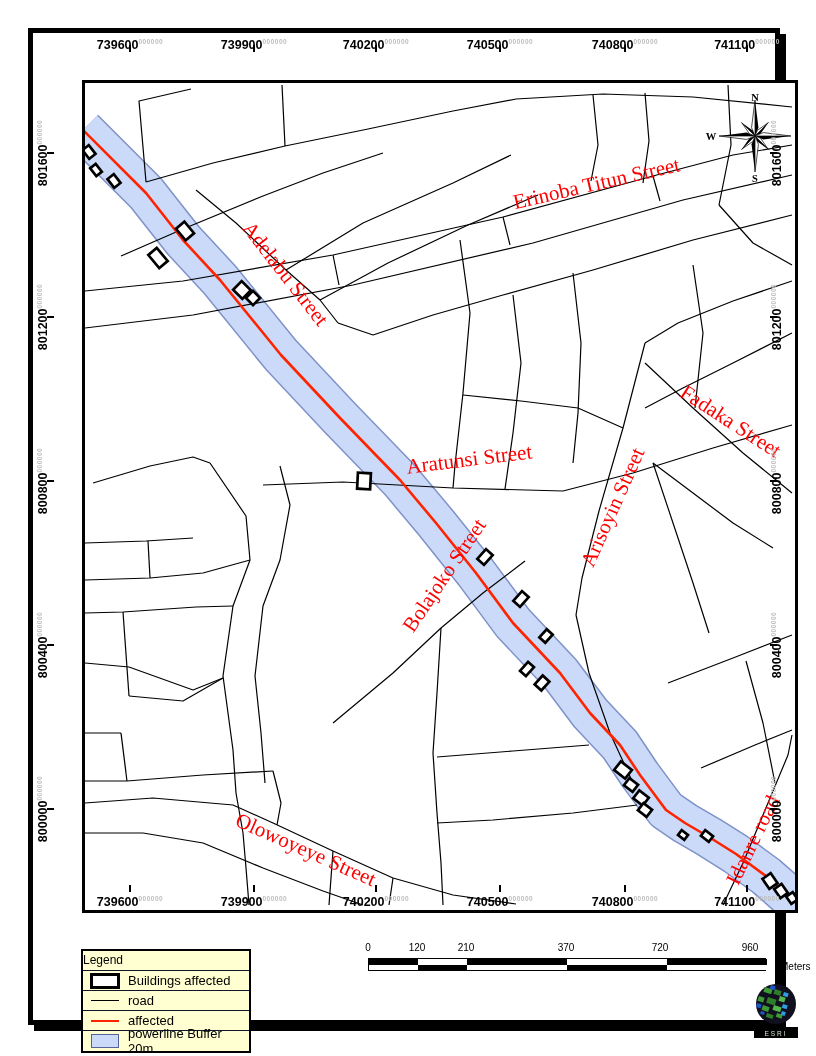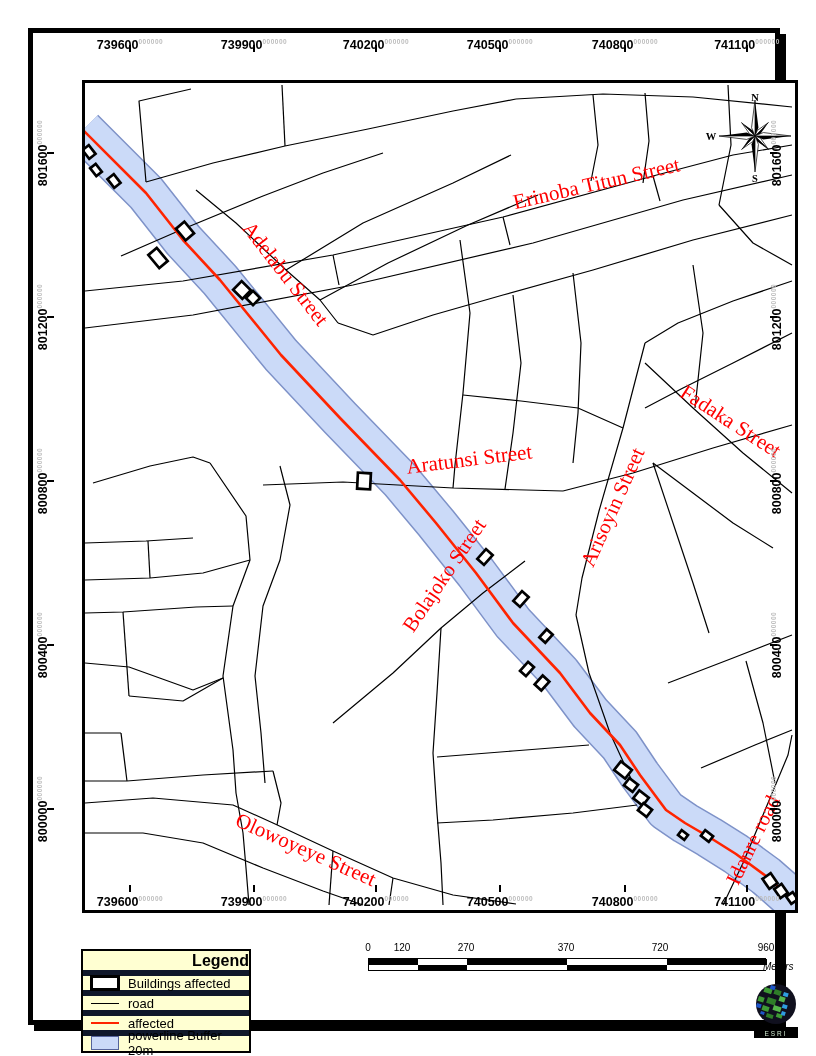--- a/index.html
+++ b/index.html
@@ -20,32 +20,32 @@
   .ax{position:absolute;font-weight:bold;font-size:12.5px;color:#000;white-space:nowrap;line-height:12px;}
   .ax .sup{font-size:6.5px;color:#bdbdbd;vertical-align:5px;letter-spacing:.5px;font-weight:bold;}
   .ax.h{transform:translate(-50%,0);}
   .ax.v{transform:translate(-50%,-50%) rotate(-90deg);}
   .tick{position:absolute;background:#000;}
   #legend{
     position:absolute;left:48px;top:916px;width:170px;height:104px;
     box-sizing:border-box;border:2px solid #000;background:#ffffd2;
     font-size:13px;color:#000;
   }
-  .lg-title{height:19px;line-height:19px;text-align:right;font-weight:bold;font-size:16px;}
-  .lg-row{height:20px;box-sizing:border-box;border-top:6px solid #0f172a;display:flex;align-items:center;gap:8px;padding-left:7px;}
+  .lg-title{height:19px;line-height:19px;text-align:left;font-weight:normal;font-size:12px;}
+  .lg-row{height:20px;box-sizing:border-box;border-top:1px solid #0f172a;display:flex;align-items:center;gap:8px;padding-left:7px;}
   .lg-sym{width:30px;display:flex;justify-content:center;align-items:center;flex:0 0 30px;}
   .sym-building{width:24px;height:10px;border:3px solid #000;background:#fff;}
   .sym-road{width:28px;height:0;border-top:1.5px solid #000;}
   .sym-powerline{width:28px;height:0;border-top:2.5px solid #ff2400;}
   .sym-buffer{width:26px;height:12px;background:#cbdaf8;border:1px solid #55639a;}
   #scalebar{position:absolute;left:335px;top:909px;width:460px;height:36px;font-size:10px;color:#000;}
   .sb-num{position:absolute;top:0;transform:translateX(-50%);}
   #sb-bar{position:absolute;left:0;top:16px;width:398px;height:13px;box-sizing:border-box;border:1px solid #000;background:#fff;}
   .sb-cell{position:absolute;}
-  #sb-unit{position:absolute;left:395px;top:19px;font-style:italic;}
+  #sb-unit{position:absolute;left:412px;top:19px;}
   #logo{position:absolute;left:718px;top:950px;width:50px;height:58px;}
 </style>
 </head>
 <body>
 
 <div id="frame">
   <div id="map-frame">
     <svg id="map-svg" width="710" height="827" viewBox="52 50 710 827" xmlns="http://www.w3.org/2000/svg">
         <polyline points="50,97 113,160 150,207 187,247 248,322 307,385 367,447 403,490 443,540 480,590 527,640 557,680 587,712 607,742 633,777 652,790 676,804 703,821 733,843 766,872" fill="none" stroke="#7e92c8" stroke-width="43" stroke-linejoin="round"></polyline>
         <polyline points="50,97 113,160 150,207 187,247 248,322 307,385 367,447 403,490 443,540 480,590 527,640 557,680 587,712 607,742 633,777 652,790 676,804 703,821 733,843 766,872" fill="none" stroke="#cbdaf8" stroke-width="40" stroke-linejoin="round"></polyline>
@@ -239,25 +239,25 @@
       <span class="lg-sym">
           <span class="sym-buffer" style="background: rgb(203, 218, 248);"></span>
         </span>
       <span class="lg-label">powerline Buffer 20m</span>
     </div>
   </div>
 
   <div id="scalebar">
     <div id="sb-labels">
         <span class="sb-num" style="left: 0px;">0</span>
-        <span class="sb-num" style="left: 34px;">120</span>
-        <span class="sb-num" style="left: 98px;">270</span>
+        <span class="sb-num" style="left: 49px;">120</span>
+        <span class="sb-num" style="left: 98px;">210</span>
         <span class="sb-num" style="left: 198px;">370</span>
         <span class="sb-num" style="left: 292px;">720</span>
-        <span class="sb-num" style="left: 398px;">960</span>
+        <span class="sb-num" style="left: 382px;">960</span>
       </div>
     <div id="sb-bar">
         <div class="sb-cell" style="left: 0px; top: 0px; width: 49px; height: 5.5px; background: rgb(0, 0, 0);"></div>
         <div class="sb-cell" style="left: 0px; top: 5.5px; width: 49px; height: 5.5px; background: rgb(255, 255, 255);"></div>
         <div class="sb-cell" style="left: 49px; top: 0px; width: 49px; height: 5.5px; background: rgb(255, 255, 255);"></div>
         <div class="sb-cell" style="left: 49px; top: 5.5px; width: 49px; height: 5.5px; background: rgb(0, 0, 0);"></div>
         <div class="sb-cell" style="left: 98px; top: 0px; width: 100px; height: 5.5px; background: rgb(0, 0, 0);"></div>
         <div class="sb-cell" style="left: 98px; top: 5.5px; width: 100px; height: 5.5px; background: rgb(255, 255, 255);"></div>
         <div class="sb-cell" style="left: 198px; top: 0px; width: 100px; height: 5.5px; background: rgb(255, 255, 255);"></div>
         <div class="sb-cell" style="left: 198px; top: 5.5px; width: 100px; height: 5.5px; background: rgb(0, 0, 0);"></div>

